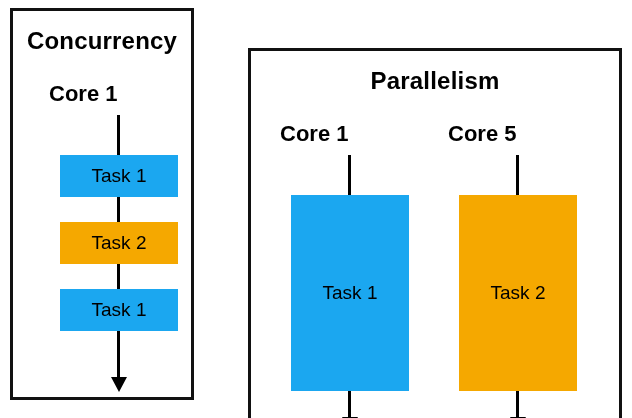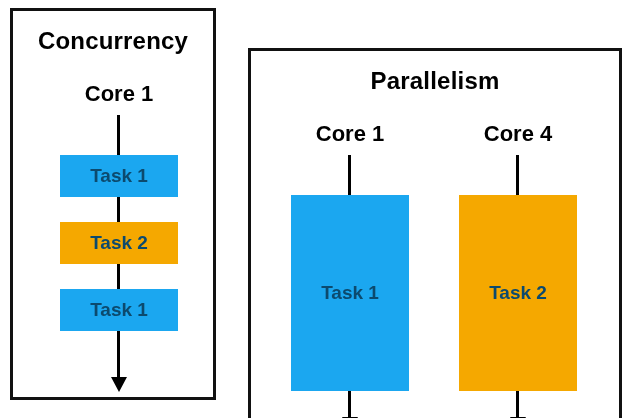--- a/index.html
+++ b/index.html
@@ -13,39 +13,38 @@
     overflow:hidden;
   }
   .panel{
     position:absolute;
     top:8px;
     height:392px;
     border:3px solid #111111;
     background:#ffffff;
     box-sizing:border-box;
   }
-  #left-panel{ left:10px;  width:206px; }
+  #left-panel{ left:10px;  width:184px; }
   #right-panel{ left:248px; width:374px;margin-top:40px; }
 
   .panel-title{
     position:absolute;
     top:16px;
     left:0;
     width:100%;
     text-align:center;
     font-size:24px;
     font-weight:bold;
     color:#000000;
     letter-spacing:0.2px;
   }
   .core-label{
     position:absolute;
     top:70px;
     width:140px;
-    text-align:center;
     font-size:22px;
     font-weight:bold;
     color:#000000;
   }
   .vline{
     position:absolute;
     top:104px;
     width:3px;
     height:264px;
     background:#000000;
@@ -57,24 +56,23 @@
     height:0;
     border-left:8px solid transparent;
     border-right:8px solid transparent;
     border-top:15px solid #000000;
   }
   .task-box{
     position:absolute;
     display:flex;
     align-items:center;
     justify-content:center;
-    color:#0c4a6e;
+    color:#000000;
     font-size:19px;
     z-index:2;
-    font-weight:bold;
   }
   .task-box.small{ width:118px; height:42px; }
   .task-box.tall{  width:118px; height:196px; }
 
   
   #left-panel .core-label{ left:36px; }
   #left-panel .vline{ left:104px; }
   #left-panel .arrowhead{ left:98px; }
   #left-panel .task-box{ left:47px; }
   #left-task-0{ top:144px; }
@@ -115,18 +113,18 @@
   <div class="panel-title">Parallelism</div>
 
   <div id="right-col-0">
     <div class="core-label">Core 1</div>
     <div class="vline"></div>
     <div class="task-box tall" style="background-color: rgb(27, 167, 240);">Task 1</div>
     <div class="arrowhead"></div>
   </div>
 
   <div id="right-col-1">
-    <div class="core-label">Core 4</div>
+    <div class="core-label">Core 5</div>
     <div class="vline"></div>
     <div class="task-box tall" style="background-color: rgb(245, 168, 0);">Task 2</div>
     <div class="arrowhead"></div>
   </div>
 </div>
 
 </body></html>

